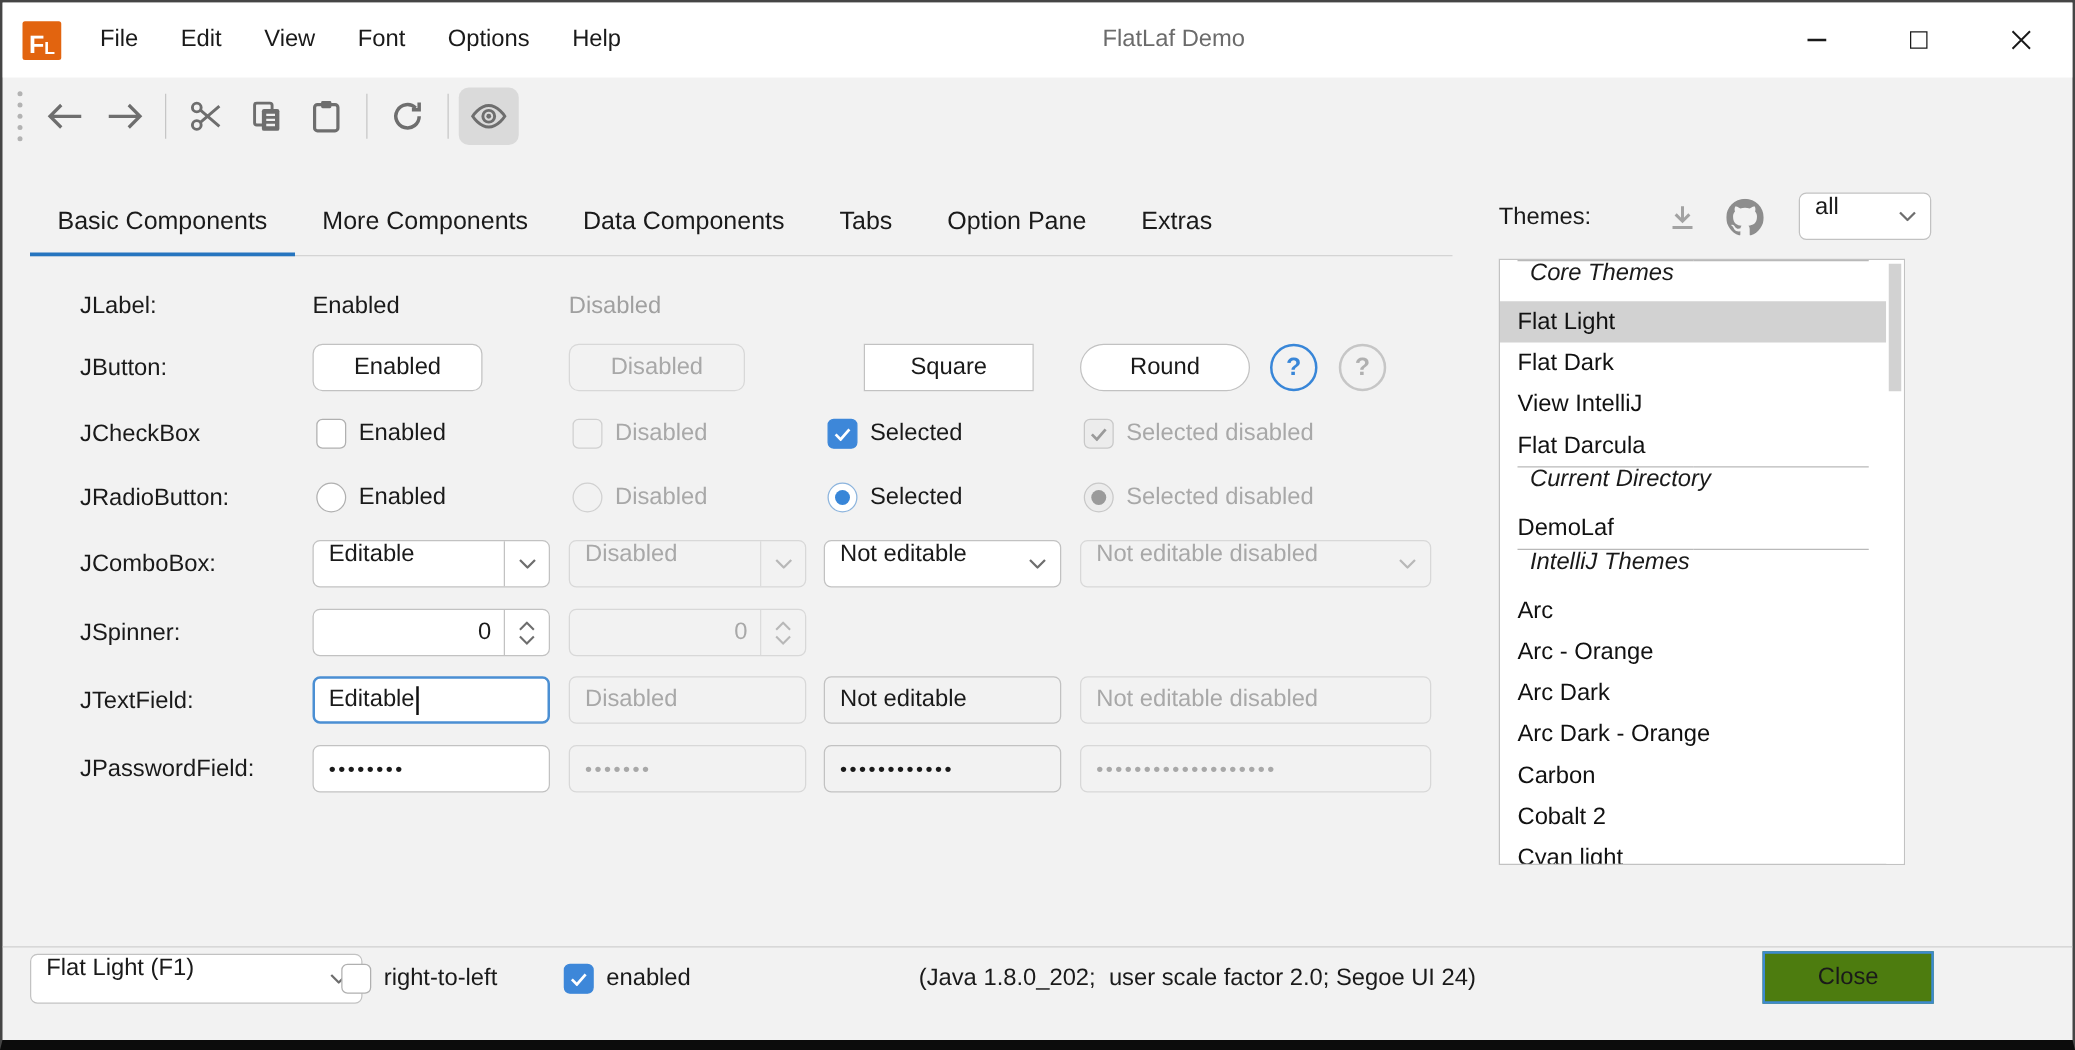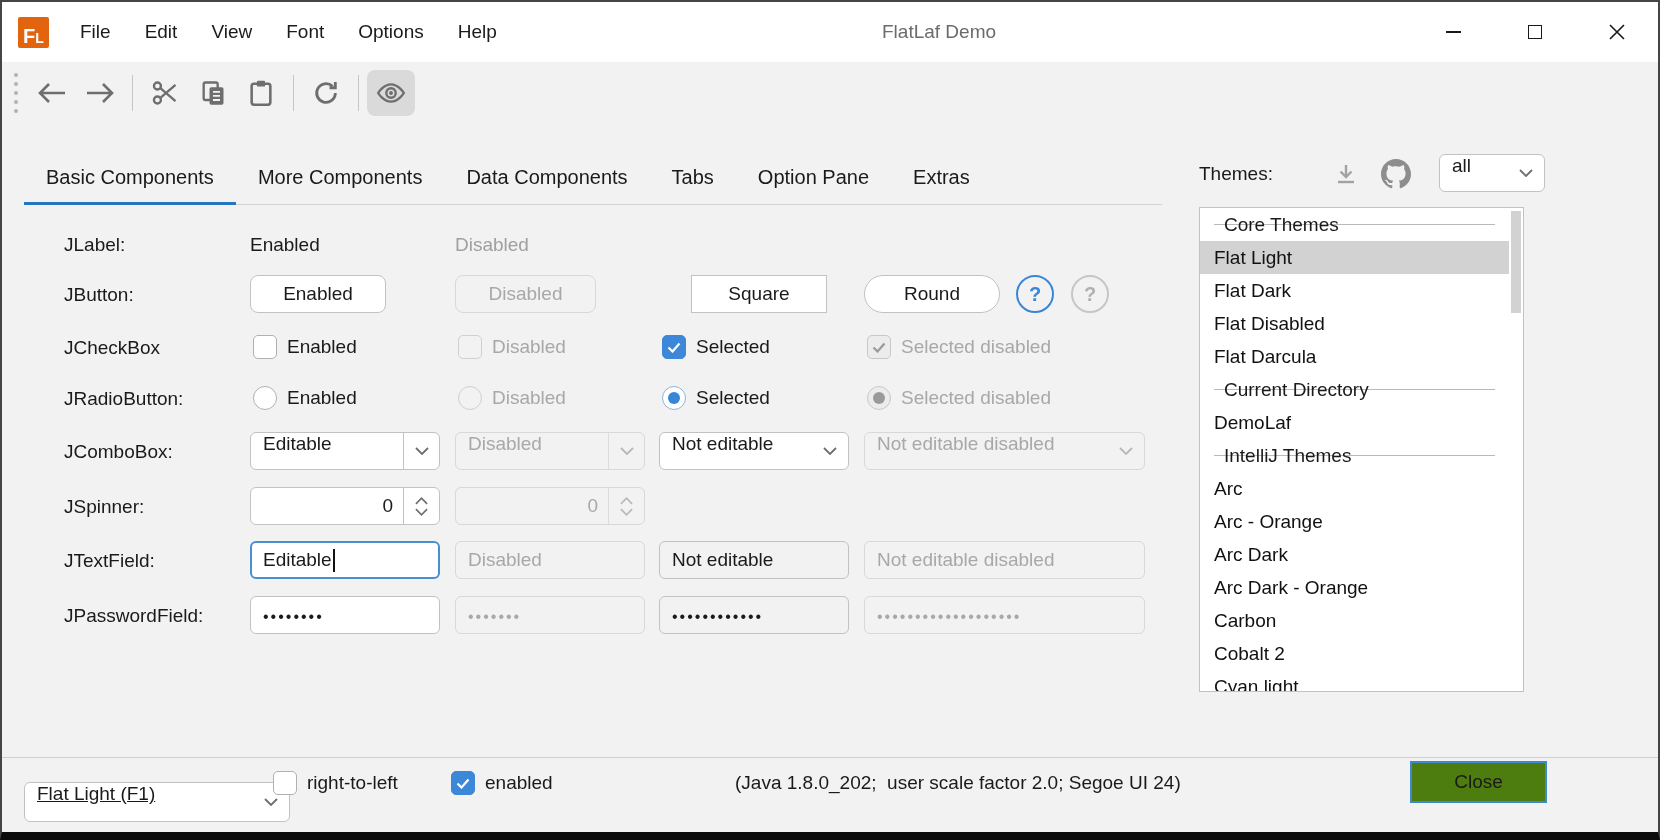--- a/index.html
+++ b/index.html
@@ -39,21 +39,21 @@
   .combo .val{ flex:1; padding-left:12px; white-space:nowrap; overflow:hidden; }
   .combo .arrow{ width:36px; display:flex; align-items:center; justify-content:center; align-self:stretch; }
   .combo .arrow.sep{ border-left:1px solid #c2c2c2; }
   .combo.disabled{ background:#f2f2f2; border-color:#d8d8d8; color:#a8a8a8; }
   .combo.disabled .arrow.sep{ border-left-color:#dcdcdc; }
   .all-combo{ position:absolute; left:1437px; top:152px; width:106px; height:38px; }
   
   .themelist{ position:absolute; left:1197px; top:205px; width:325px; height:485px; background:#fff; border:1px solid #c2c2c2; overflow:hidden; padding-right:14px; }
   .titem{ height:33px; line-height:33px; font-size:19px; padding-left:14px; color:#111; white-space:nowrap; }
   .titem.selected{ background:#d2d2d2; }
-  .tsep{ height:33px; display:flex; align-items:center; padding:0 14px; color:#999; font-size:19px; white-space:nowrap; }
+  .tsep{ height:33px; display:flex; align-items:flex-start; padding:0 14px; color:#999; font-size:19px; white-space:nowrap;font-style:italic; }
   .tsep .line{ flex:1; height:1px; background:#b9b9b9; }
   .tsep .txt{ margin:0 10px; }
   .vscroll{ position:absolute; right:1px; top:1px; width:14px; height:483px; background:#fff; }
   .vthumb{ position:absolute; left:2px; top:3px; width:10px; height:102px; background:#d2d2d2; }
   
   .rowlabel{ position:absolute; left:62px; font-size:19px; color:#1a1a1a; }
   .txt{ position:absolute; font-size:19px; color:#1a1a1a; white-space:nowrap; }
   .txt.dis{ color:#a0a0a0; }
   .btn{ position:absolute; height:38px; background:#fff; border:1px solid #c2c2c2; border-radius:8px; font-size:19px; color:#1a1a1a; display:flex; align-items:center; justify-content:center; }
   .btn.disabled{ background:#f2f2f2; border-color:#d8d8d8; color:#a8a8a8; }
@@ -79,21 +79,21 @@
   .field.noedit{ background:#f2f2f2; color:#1a1a1a; }
   .caret{ display:inline-block; width:2px; height:23px; background:#111; margin-left:1px; }
   .pwd{ font-size:16px; letter-spacing:2px; padding-top:4px; }
   .spinner{ position:absolute; height:38px; background:#fff; border:1px solid #c2c2c2; border-radius:6px; display:flex; font-size:19px; color:#1a1a1a; }
   .spinner .sval{ flex:1; display:flex; align-items:center; justify-content:flex-end; padding-right:10px; }
   .spinner .sbtns{ width:36px; border-left:1px solid #c2c2c2; display:flex; flex-direction:column; align-items:center; justify-content:center; gap:3px; }
   .spinner.disabled{ background:#f2f2f2; border-color:#d8d8d8; color:#a8a8a8; }
   .spinner.disabled .sbtns{ border-left-color:#dcdcdc; }
   
   .bottomsep{ position:absolute; left:0; top:755px; width:100%; height:1px; background:#cfcfcf; }
-  .laf-combo{ position:absolute; left:22px; top:780px; width:266px; height:40px;text-decoration:underline; }
+  .laf-combo{ position:absolute; left:22px; top:761px; width:266px; height:40px; }
   .bb-check{ position:absolute; top:769px; display:flex; align-items:center; gap:10px; font-size:19px; color:#1a1a1a; }
   .status{ position:absolute; left:733px; top:761px; line-height:40px; font-size:19px; color:#1a1a1a; white-space:pre; }
   .closebtn{ position:absolute; left:1408px; top:759px; width:137px; height:42px; background:#4d7c0f; border:2px solid #3d8ad2; border-radius:0; font-size:19px; color:#1a1a1a; display:flex; align-items:center; justify-content:center; }
   svg{ display:block; }
 </style>
 </head>
 <body>
 
 <div class="window">
 
@@ -213,21 +213,21 @@
   </div>
 
   <div class="themelist">
     <div class="tsep">
         <span class="line"></span>
         <span class="txt">Core Themes</span>
         <span class="line"></span>
       </div>
     <div class="titem selected">Flat Light</div>
     <div class="titem">Flat Dark</div>
-    <div class="titem">Flat Disabled</div>
+    <div class="titem">View IntelliJ</div>
     <div class="titem">Flat Darcula</div>
     <div class="tsep">
         <span class="line"></span>
         <span class="txt">Current Directory</span>
         <span class="line"></span>
       </div>
     <div class="titem">DemoLaf</div>
     <div class="tsep">
         <span class="line"></span>
         <span class="txt">IntelliJ Themes</span>

